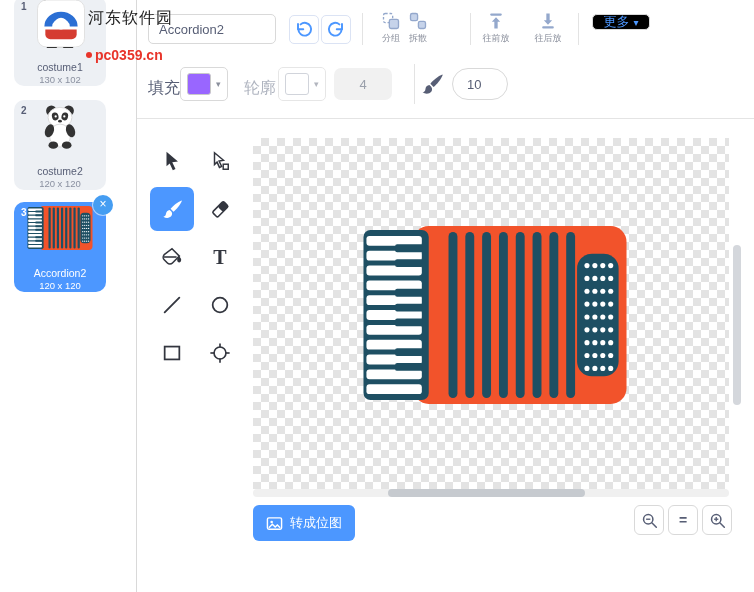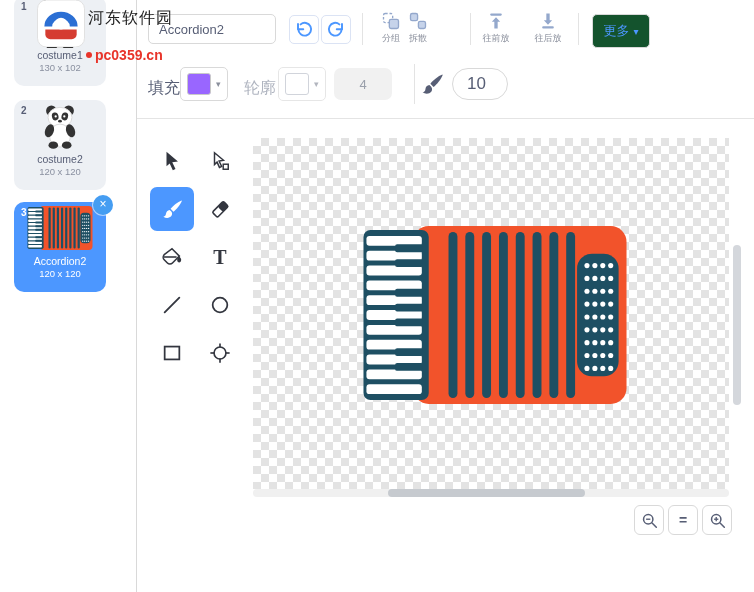--- a/index.html
+++ b/index.html
@@ -9,54 +9,54 @@
 
   
   .sidebar{position:absolute;left:0;top:0;width:137px;height:592px;background:#fff;
     border-right:1px solid #d9d9d9;overflow:hidden}
   .costume-card{position:absolute;left:14px;width:92px;height:90px;border-radius:10px;
     background:#edf0f4;text-align:center;cursor:pointer}
   .costume-card.selected{background:#4C97FF}
   .card-number{position:absolute;left:7px;top:5px;font-size:10px;font-weight:bold;color:#575e75}
   .selected .card-number{color:#fff}
   .card-thumb{height:52px;display:flex;align-items:center;justify-content:center;overflow:hidden}
-  .card-name{font-size:10.5px;color:#575e75;white-space:nowrap;overflow:hidden;margin-top:1px}
+  .card-name{font-size:10.5px;color:#575e75;white-space:nowrap;overflow:hidden;margin-top:13px}
   .card-size{font-size:9.5px;color:#8a90a0;margin-top:1px}
   .selected .card-name,.selected .card-size{color:#fff}
   .card-close{position:absolute;right:-7px;top:-7px;width:20px;height:20px;border-radius:50%;
     background:#459df2;color:#fff;font-size:12px;line-height:19px;text-align:center;
     box-shadow:0 0 0 1px rgba(255,255,255,.55);cursor:pointer}
 
   
   .name-input{position:absolute;left:148px;top:14px;width:128px;height:30px;
     border:1px solid #d9d9d9;border-radius:5px;font-size:13px;color:#575e75;padding:0 10px;outline:none}
   .ur-btn{position:absolute;top:15px;width:30px;height:29px;border:1px solid #dbe3f4;border-radius:5px;
     background:#fff;display:flex;align-items:center;justify-content:center;cursor:pointer}
   .vdiv{position:absolute;top:13px;height:32px;width:1px;background:#e3e3e3}
   .tb-item{position:absolute;top:11px;width:40px;text-align:center;cursor:pointer}
   .tb-item .lbl{display:block;font-size:9px;color:#8a8f9c;margin-top:1px}
-  .more-btn{position:absolute;left:592px;top:14px;width:58px;height:34px;border:1px solid #d9d9d9;
-    border-radius:5px;background:#14532d;display:flex;align-items:center;justify-content:center;gap:4px;
+  .more-btn{position:absolute;left:592px;top:14px;width:58px;height:16px;border:1px solid #d9d9d9;
+    border-radius:5px;background:#000000;display:flex;align-items:center;justify-content:center;gap:4px;
     color:#4C97FF;font-size:13px;cursor:pointer}
   .more-caret{font-size:10px;color:#4C97FF}
 
   
   .row-label{position:absolute;top:78px;font-size:16px;color:#575e75}
   .row-label.disabled{color:#b0b5c0}
   .picker{position:absolute;top:67px;height:34px;border:1px solid #d9d9d9;border-radius:5px;background:#fff;
     display:flex;align-items:center;gap:5px;padding:0 6px;cursor:pointer}
   .swatch{width:24px;height:22px;border-radius:3px;border:1px solid #c9c9c9}
   .swatch-fill{background:#9966FF}
   .swatch-outline{background:#fff;border:1px solid #b9bec9}
   .picker-caret{font-size:9px;color:#8a8f9c}
   .picker.disabled{opacity:.65;cursor:default}
   .width-input{position:absolute;left:334px;top:68px;width:58px;height:32px;border:none;border-radius:7px;
     background:#f1f1f1;color:#9aa0ab;font-size:13px;text-align:center;outline:none}
   .size-input{position:absolute;left:452px;top:68px;width:56px;height:32px;border:1px solid #d9d9d9;
-    border-radius:16px;background:#fff;color:#575e75;font-size:17px;padding-left:14px;outline:none}
+    border-radius:16px;background:#fff;color:#575e75;font-size:13px;padding-left:14px;outline:none}
   .hdiv{position:absolute;left:137px;top:118px;width:617px;height:1px;background:#e4e4e4}
 
   
   .tools{position:absolute;left:150px;top:139px;display:grid;grid-template-columns:44px 44px;
     grid-auto-rows:44px;gap:4px}
   .tool{display:flex;align-items:center;justify-content:center;border-radius:7px;cursor:pointer;color:#33363f}
   .tool.selected{background:#4C97FF;color:#fff}
   .tool .tglyph{font-size:20px;font-weight:bold;font-family:"Liberation Serif","DejaVu Serif",serif}
 
   
@@ -365,20 +365,28 @@
 
   <div class="canvas">
     <svg class="artwork" viewBox="0 0 266 180" width="278" height="178">
         <use href="#acc-art"></use>
       </svg>
   </div>
   <div class="hscroll-track"></div>
   <div class="hscroll-thumb"></div>
   <div class="vscroll-thumb"></div>
 
+  <button class="convert-btn">
+    <svg viewBox="0 0 24 24" width="17" height="17">
+      <rect x="2" y="4" width="20" height="16" rx="2" fill="none" stroke="#fff" stroke-width="2"></rect>
+      <circle cx="8" cy="10" r="1.8" fill="#fff"></circle>
+      <path d="M4 18 l5 -5 4 4 3 -3 4 4" stroke="#fff" stroke-width="2" fill="none"></path>
+    </svg>
+    <span>转成位图</span>
+  </button>
 
   <div class="zoom-group">
     <div class="zoom-btn">
       <svg viewBox="0 0 20 20" width="17" height="17">
         <circle cx="8.5" cy="8.5" r="5.5" fill="none" stroke="#575e75" stroke-width="1.8"></circle>
         <line x1="13" y1="13" x2="18" y2="18" stroke="#575e75" stroke-width="1.8" stroke-linecap="round"></line>
         <line x1="6" y1="8.5" x2="11" y2="8.5" stroke="#575e75" stroke-width="1.6"></line>
       </svg>
     </div>
     <div class="zoom-btn">

